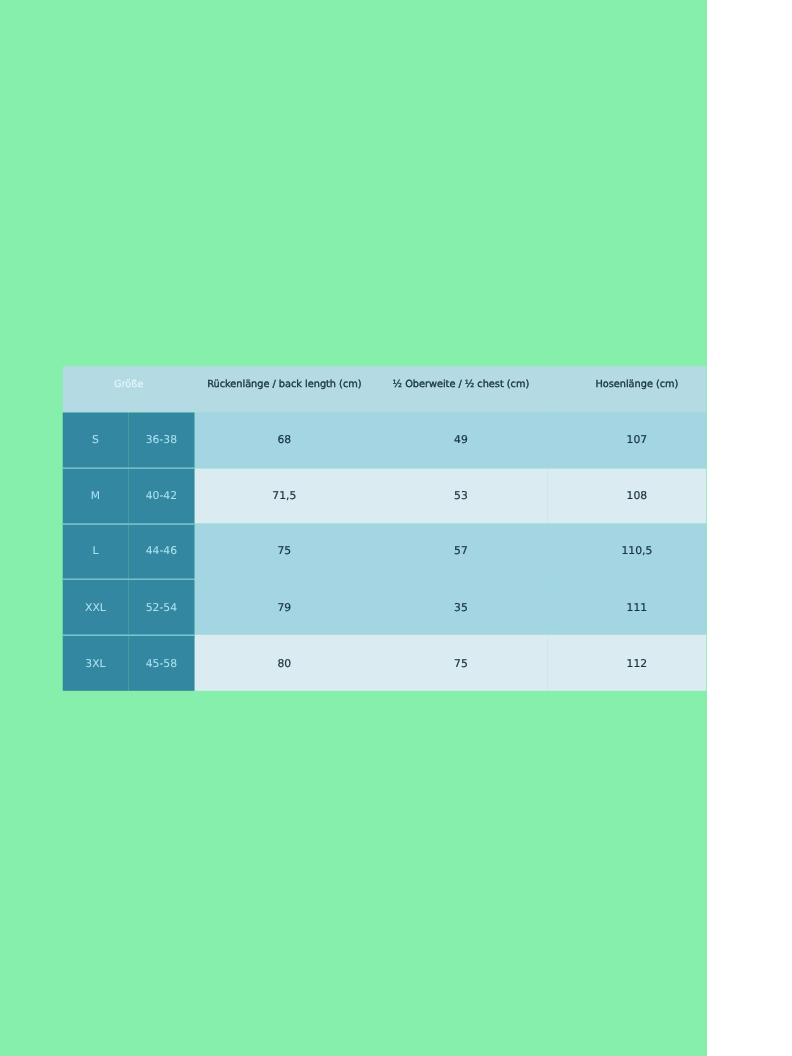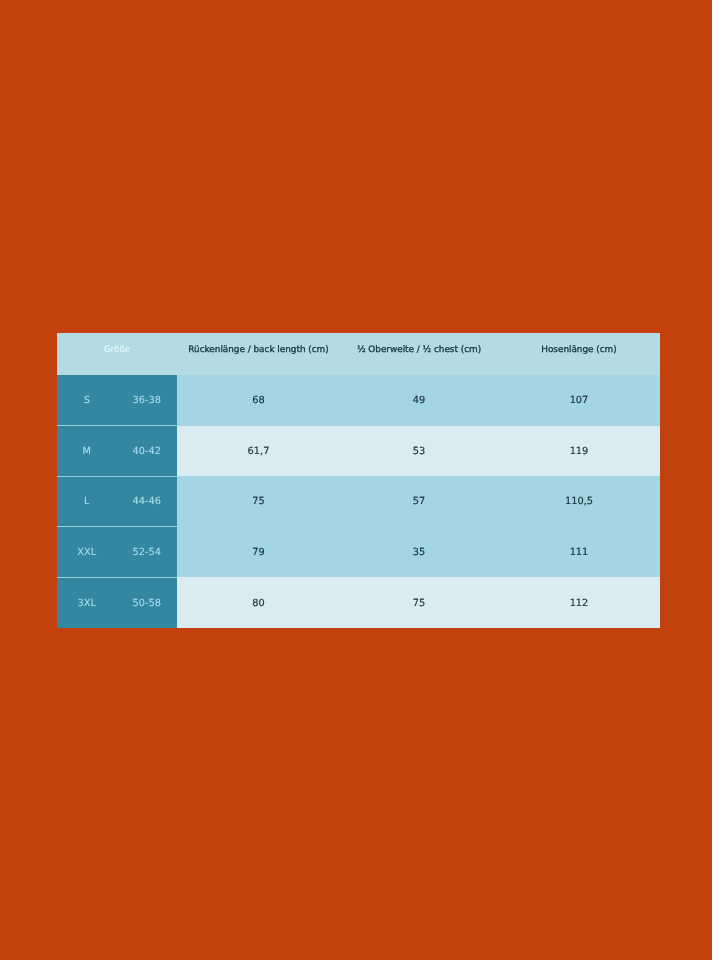--- a/index.html
+++ b/index.html
@@ -4,22 +4,22 @@
 <title>Size chart</title>
 <style>
   html,body{margin:0;padding:0;}
   body{
     width:720px;height:960px;background:#ffffff;
     font-family:"Liberation Sans", sans-serif;
     -webkit-font-smoothing:antialiased;
     text-rendering:geometricPrecision;
   }
   .page{
-    position:relative;width:712px;height:960px;overflow:hidden;background:#c2410c;
-    transform:translateZ(0);will-change:transform;
+    position:relative;width:614px;height:960px;overflow:hidden;background:#86efac;
+    transform:translateZ(0);will-change:transform;padding-left:28px;
   }
 
   
   .size-table{
     position:absolute;left:57px;top:333px;width:603px;height:295px;
     border-collapse:collapse;table-layout:fixed;
   }
   .size-table col.c-size{width:59.5px;}
   .size-table col.c-eu{width:60.5px;}
   .size-table col.c-back{width:163px;}
@@ -79,40 +79,40 @@
         <tr class="odd">
           <td class="sz">S</td>
           <td class="eu">36-38</td>
           <td class="val">68</td>
           <td class="val">49</td>
           <td class="val">107</td>
         </tr>
         <tr class="even">
           <td class="sz">M</td>
           <td class="eu">40-42</td>
-          <td class="val">61,7</td>
+          <td class="val">71,5</td>
           <td class="val">53</td>
-          <td class="val">119</td>
+          <td class="val">108</td>
         </tr>
         <tr class="odd">
           <td class="sz">L</td>
           <td class="eu">44-46</td>
           <td class="val">75</td>
           <td class="val">57</td>
           <td class="val">110,5</td>
         </tr>
         <tr class="odd">
           <td class="sz">XXL</td>
           <td class="eu">52-54</td>
           <td class="val">79</td>
           <td class="val">35</td>
           <td class="val">111</td>
         </tr>
         <tr class="even">
           <td class="sz">3XL</td>
-          <td class="eu">50-58</td>
+          <td class="eu">45-58</td>
           <td class="val">80</td>
           <td class="val">75</td>
           <td class="val">112</td>
         </tr>
       </tbody>
   </table>
 </div>
 
 </body></html>

